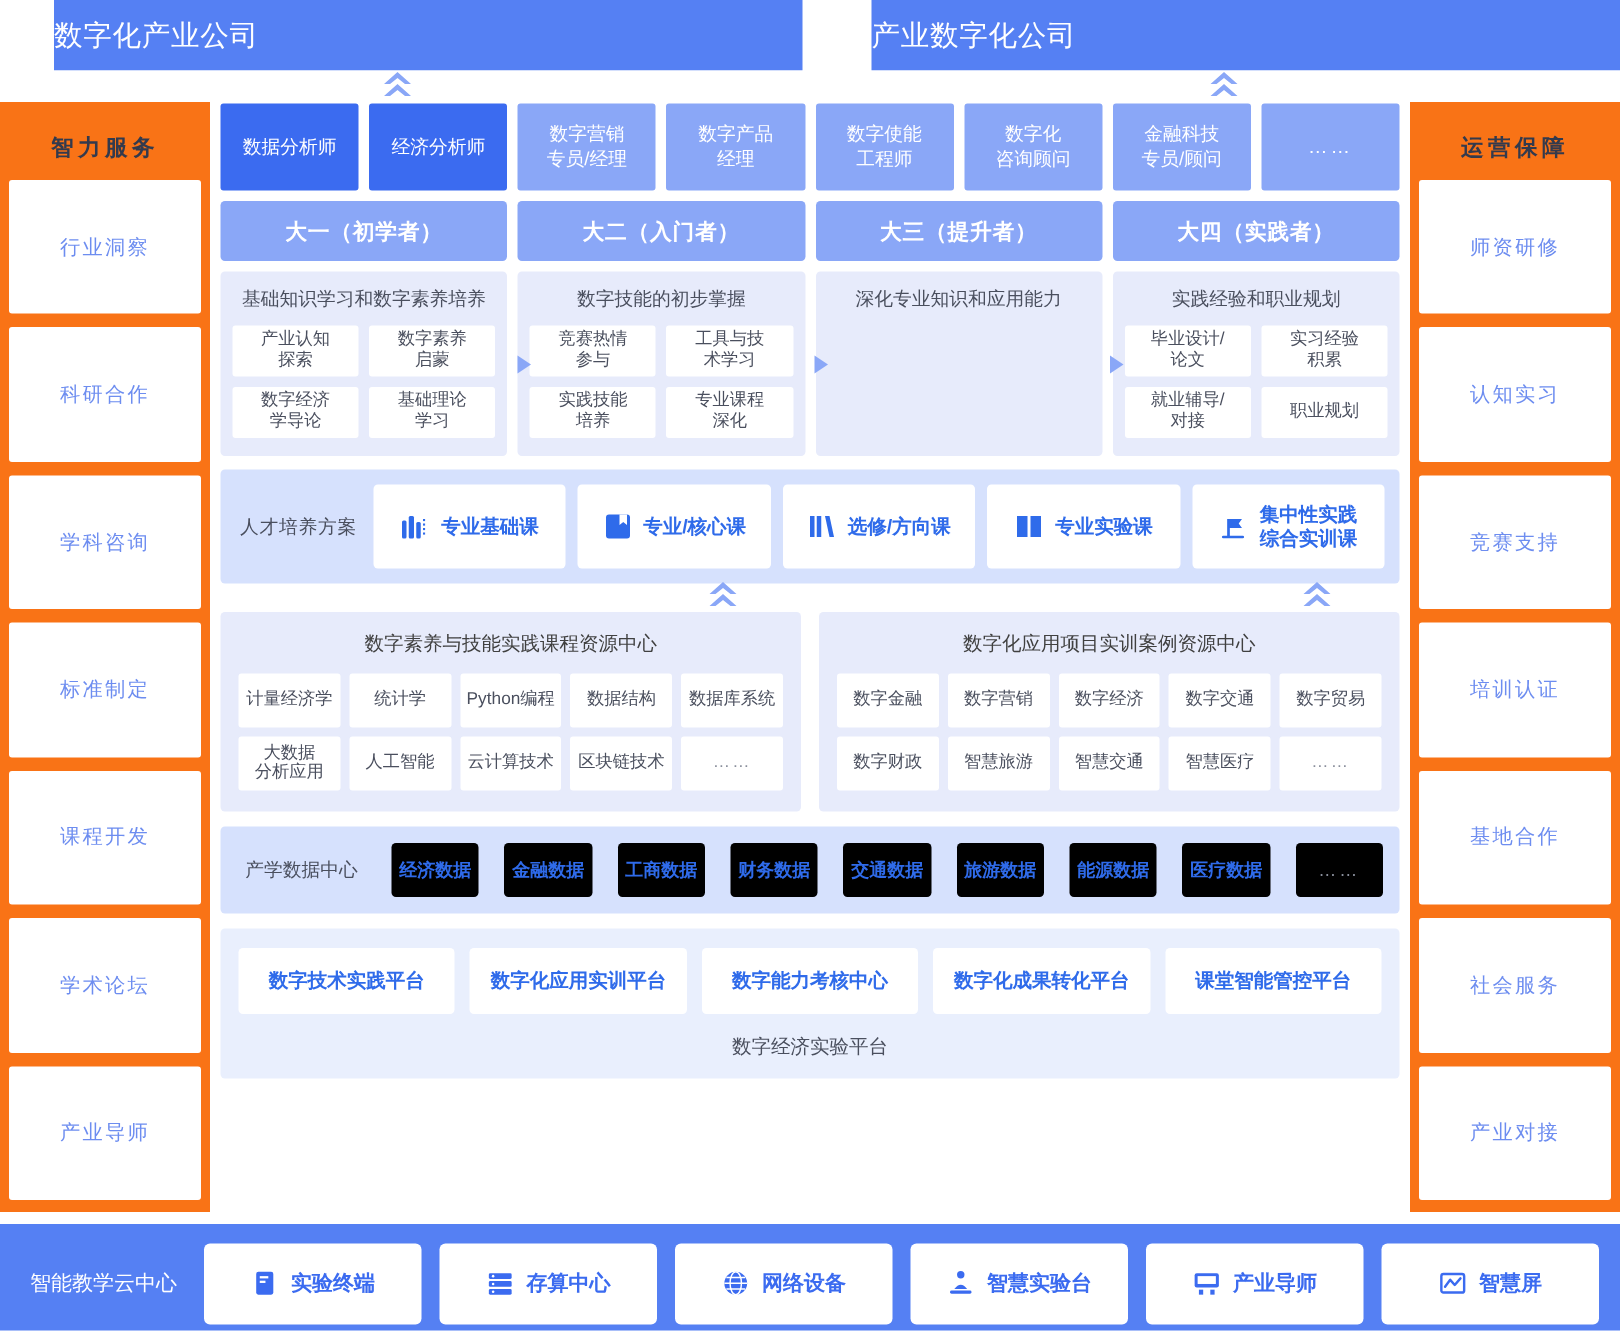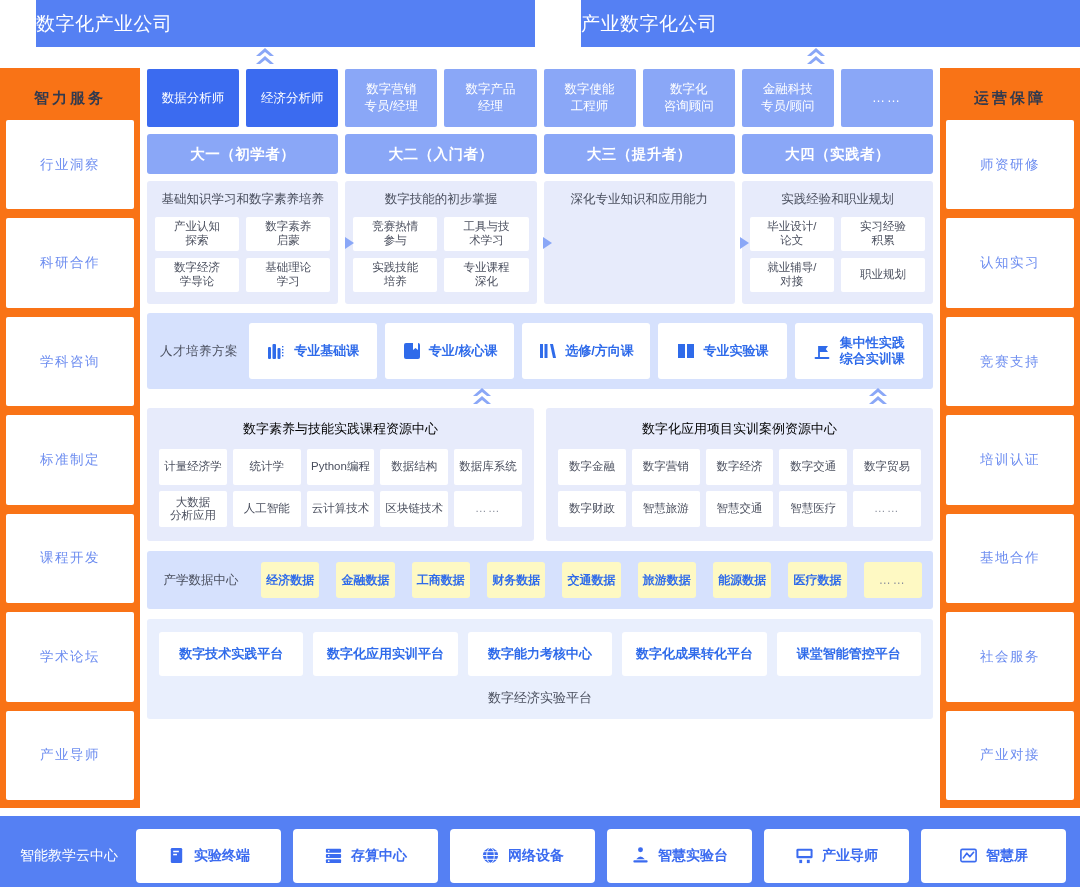--- a/index.html
+++ b/index.html
@@ -72,32 +72,32 @@
                display:flex; align-items:center; justify-content:center; gap:7px;
                font-size:13px; color:#2f6bea; font-weight:600; }
   .plan-card .ptxt{ line-height:1.25; text-align:left;}
   .pico { width: 20px; height: 20px; flex: none; }
   .pico svg { display:block; }
 
   
   .res-gapline { height: 19px; position: relative; }
   .res-row { display:flex; gap: 12px; margin: 0 7px; }
   .res-box { flex:1; background:#e7ebfb; border-radius:3px; padding: 12px 12px 14px 12px; }
-  .res-title { text-align:center; font-size:13px; color:#000000; margin-bottom:11px; }
+  .res-title { text-align:center; font-size:13px; color:#404040; margin-bottom:11px; }
   .res-grid { display:grid; grid-template-columns: repeat(5, 1fr); gap: 6px; }
   .res-cell { background:#ffffff; border-radius:2px; height:36px;
               display:flex; align-items:center; justify-content:center; text-align:center;
               font-size:11.5px; color:#4a4f5e; line-height:1.15; padding:1px; }
   .res-cell.dots { letter-spacing:1.5px; color:#8a8f9c; }
 
   
   .data-row { margin: 10px 7px 0 7px; background:#d6e1fd; border-radius:3px;
               display:flex; align-items:center; gap:17px; padding: 11px 11px; }
   .data-label { width:86px; flex:none; text-align:center; font-size:12.5px; color:#4a4f5e; }
-  .data-card { flex:1; background:#fef9c3; border-radius:3px; height:36px;
+  .data-card { flex:1; background:#000000; border-radius:3px; height:36px;
                display:flex; align-items:center; justify-content:center;
                font-size:12px; color:#2f6bea; font-weight:600; }
   .data-card.dots { color:#8a8f9c; letter-spacing:2px; font-weight:400; }
 
   
   .plat-box { margin: 10px 7px 0 7px; background:#e9effd; border-radius:3px;
               padding: 13px 12px 12px 12px; }
   .plat-cards { display:flex; gap: 10px; }
   .plat-card { flex:1; background:#ffffff; border-radius:3px; height:44px;
                display:flex; align-items:center; justify-content:center;

